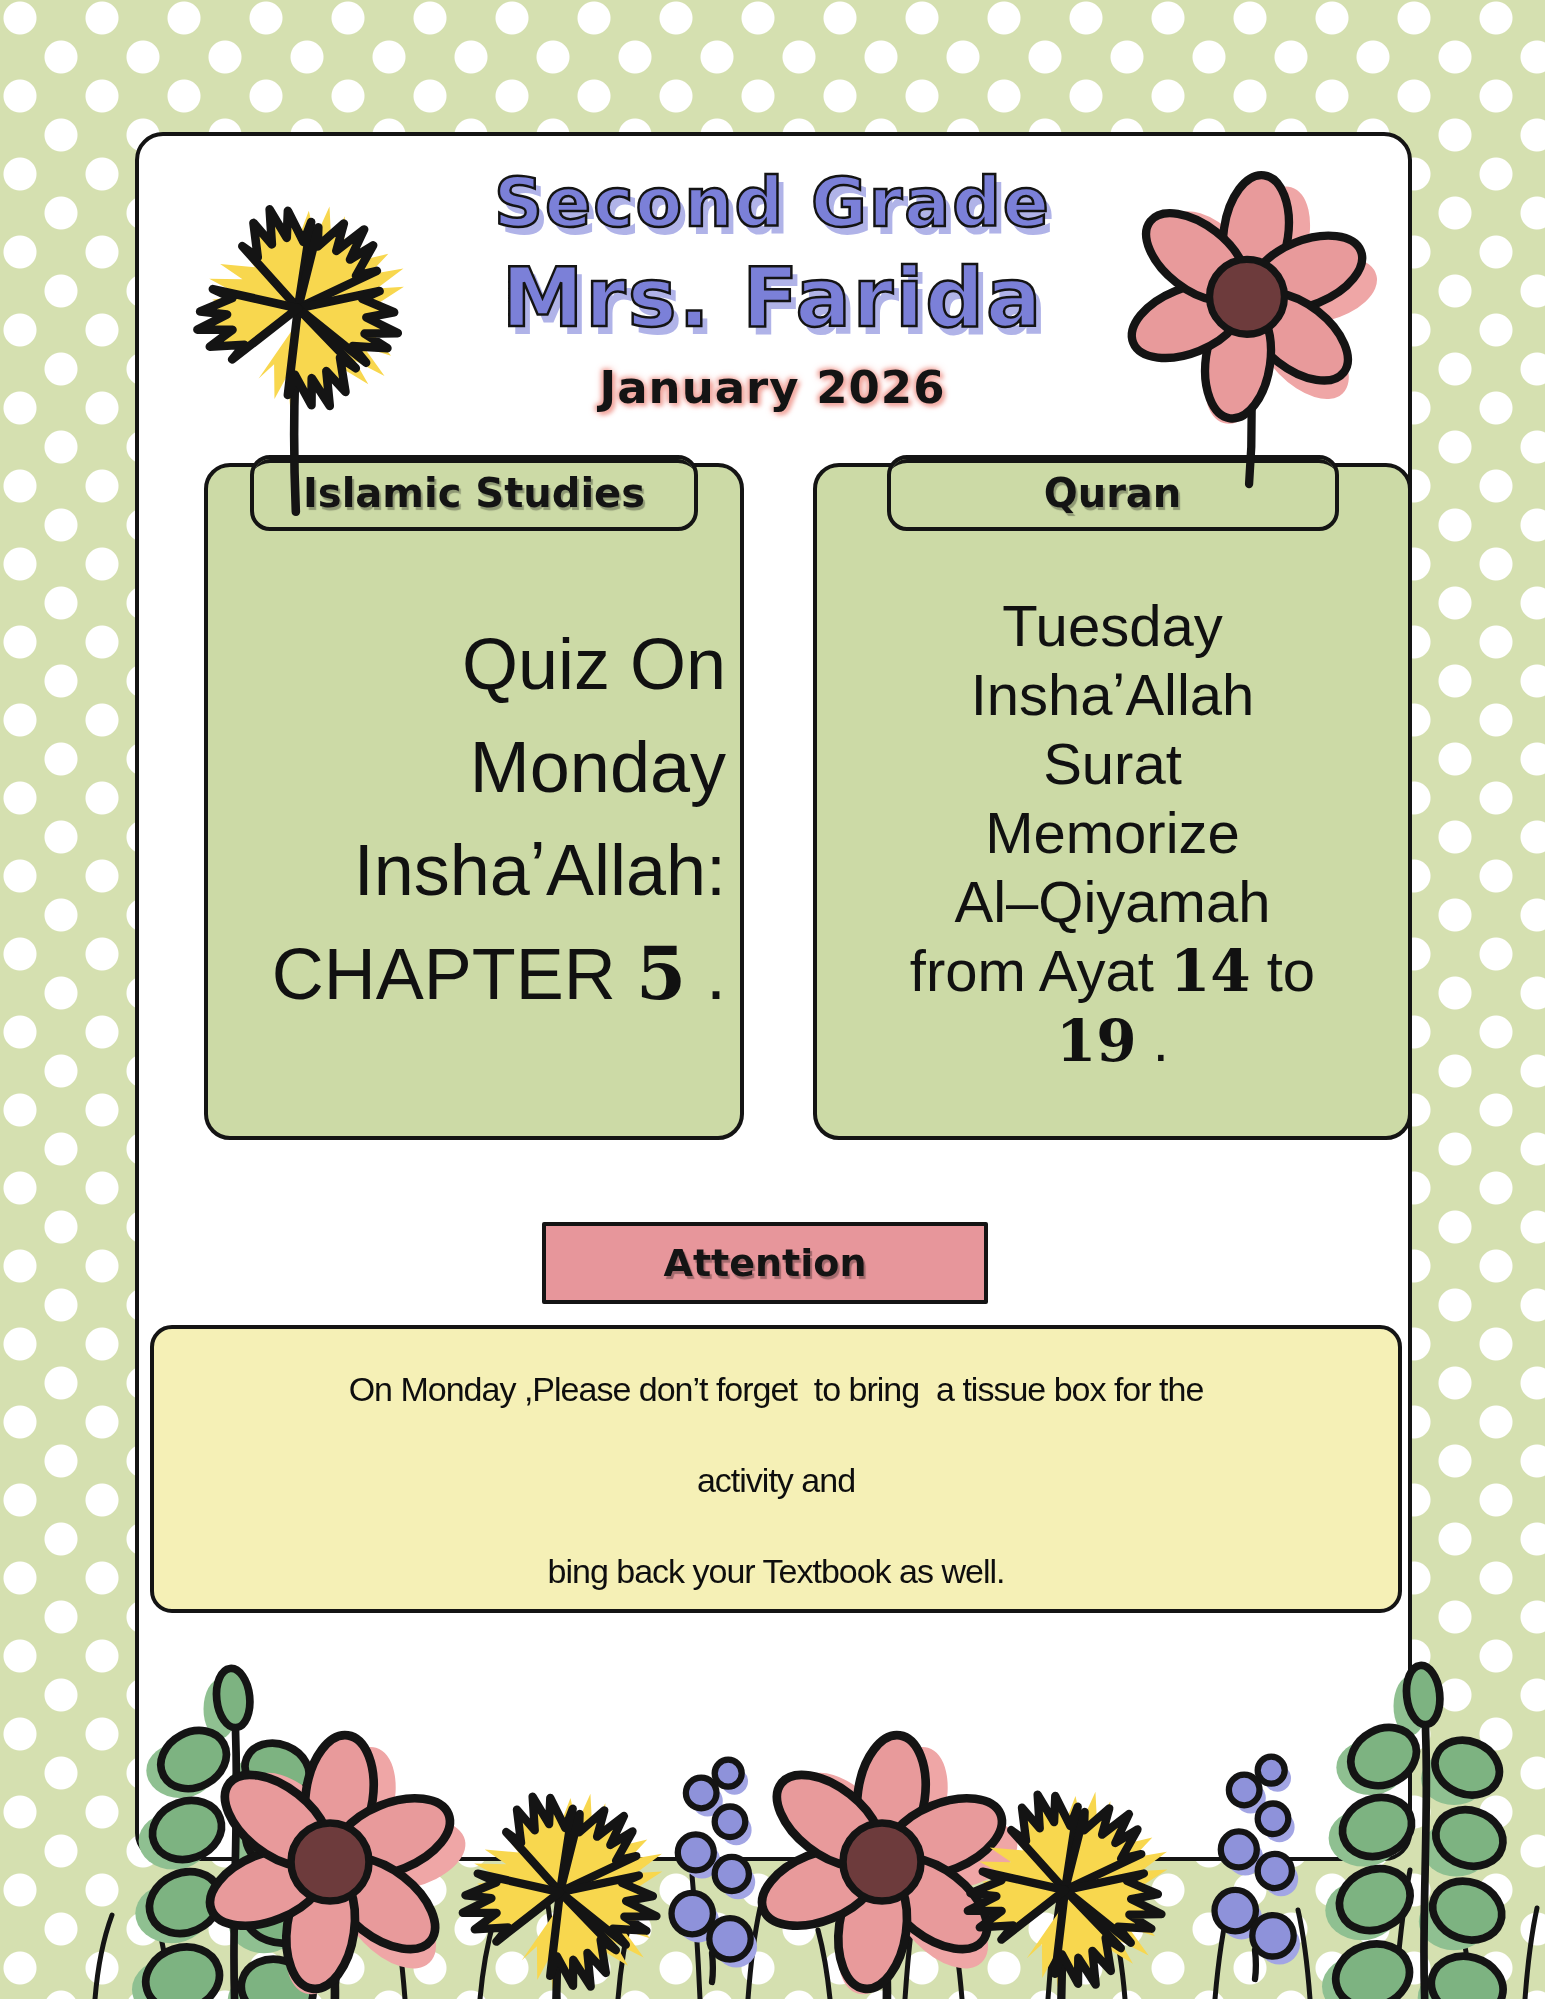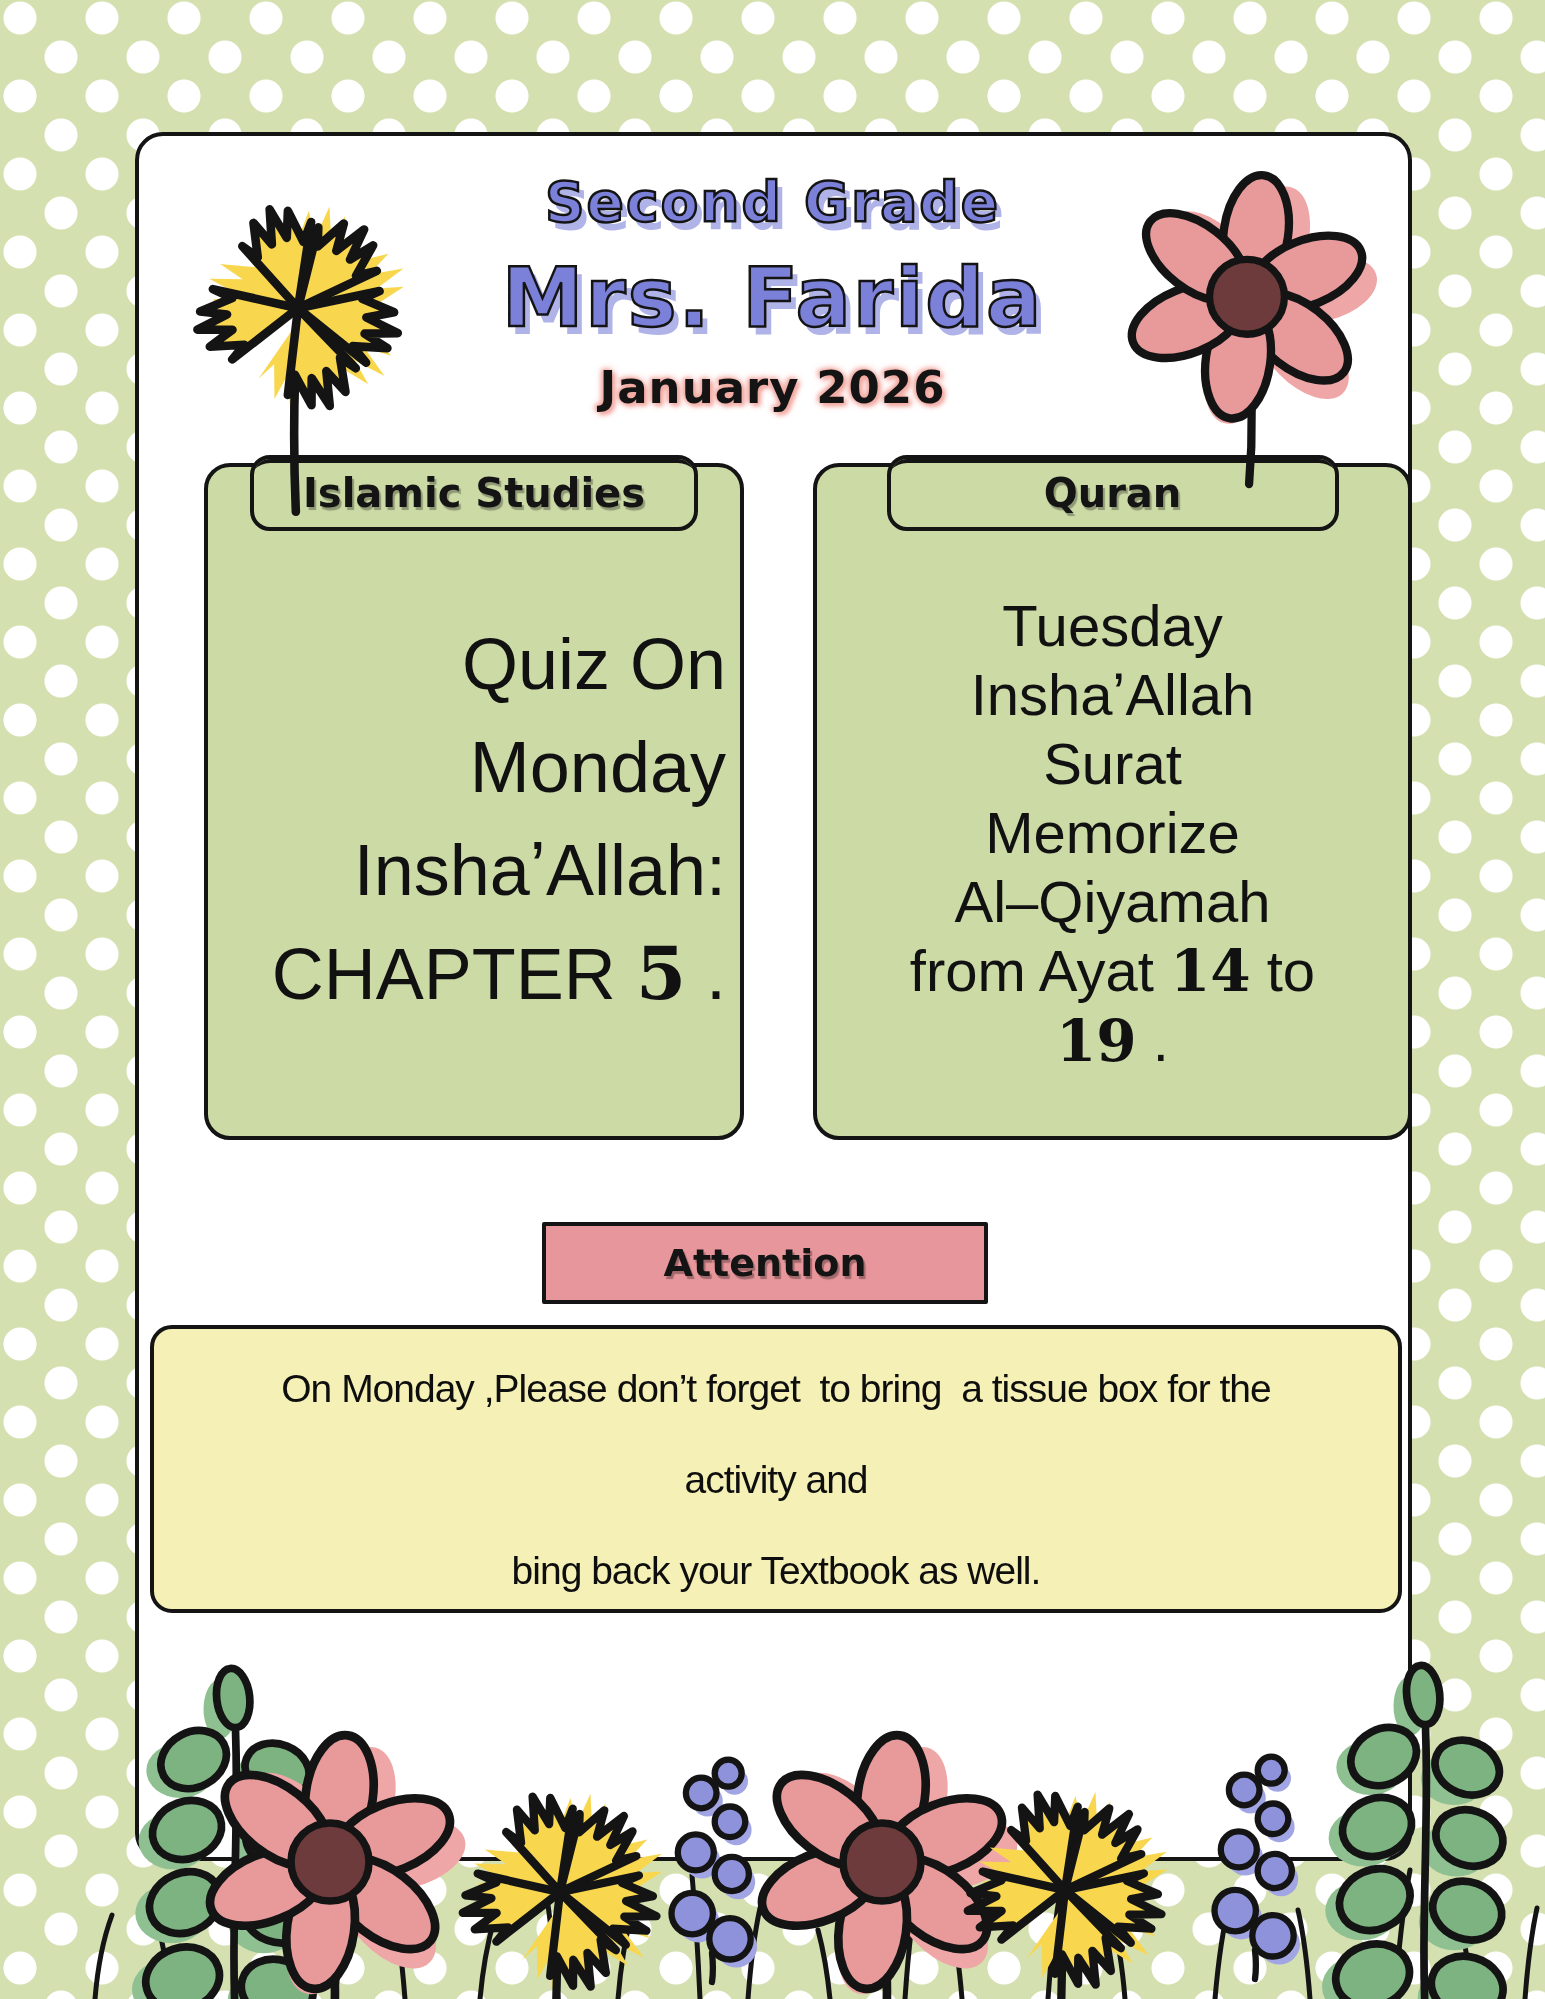--- a/index.html
+++ b/index.html
@@ -19,21 +19,21 @@
     font-family:"DejaVu Sans",sans-serif;
   }
   .card{
     position:absolute; left:135px; top:132px; width:1277px; height:1729px;
     background:var(--card-white,#fff); border:4px solid var(--ink-black,#141414);
     border-radius:28px; box-sizing:border-box; z-index:1;
   }
   
   .title-wrap{position:absolute; left:0; right:0; top:155px; text-align:center; z-index:3;}
   .title-line{
-    font-weight:bold; font-size:55px; line-height:95px; letter-spacing:2px;
+    font-weight:bold; font-size:68px; line-height:95px; letter-spacing:2px;
     color:var(--title-purple,#7b80d8);
     -webkit-text-stroke:2.5px #141414;
     text-shadow:6px 8px 0 rgba(123,128,216,0.6);
   }
   .title-line.second{font-size:82px;}
   .date-line{
     margin-top:16px; font-size:45px; font-weight:bold; color:#141414; letter-spacing:1px;
     text-shadow:0 0 9px var(--date-glow-pink,#f2a8a0), 3px 3px 4px var(--date-glow-pink,#f2a8a0), -2px -1px 4px var(--date-glow-pink,#f2a8a0);
   }
   
@@ -64,21 +64,21 @@
     position:absolute; left:542px; top:1222px; width:446px; height:82px; box-sizing:border-box;
     background:var(--attention-pink,#e7969b); border:4px solid var(--ink-black,#141414);
     border-radius:2px; display:flex; align-items:center; justify-content:center;
     font-weight:bold; font-size:38px; color:#141414; text-shadow:2px 3px 1px rgba(0,0,0,0.3);
     z-index:2;
   }
   .note{
     position:absolute; left:150px; top:1325px; width:1252px; height:288px; box-sizing:border-box;
     background:var(--note-yellow,#f5f0b6); border:4px solid var(--ink-black,#141414);
     border-radius:22px; text-align:center; padding-top:38px; z-index:2;
-    font-family:"Liberation Sans","DejaVu Sans",sans-serif; font-size:39px; letter-spacing:-1px; color:#0e0e0e;
+    font-family:"Liberation Sans","DejaVu Sans",sans-serif; font-size:34px; letter-spacing:-1px; color:#0e0e0e;
   }
   .note p{margin:0 0 47px 0; line-height:44px; white-space:pre-wrap;}
   
   .deco{position:absolute; z-index:4; overflow:visible;}
   .deco.cornflower-tl{left:148px; top:158px; width:300px; height:354px;}
   .deco.daisy-tr{left:1122px; top:172px; width:250px; height:312px;}
   .garden{position:absolute; left:0; top:1620px; width:1545px; height:379px; z-index:5;}
   .defs-holder{position:absolute; width:0; height:0; overflow:hidden;}
 </style>
 </head>

